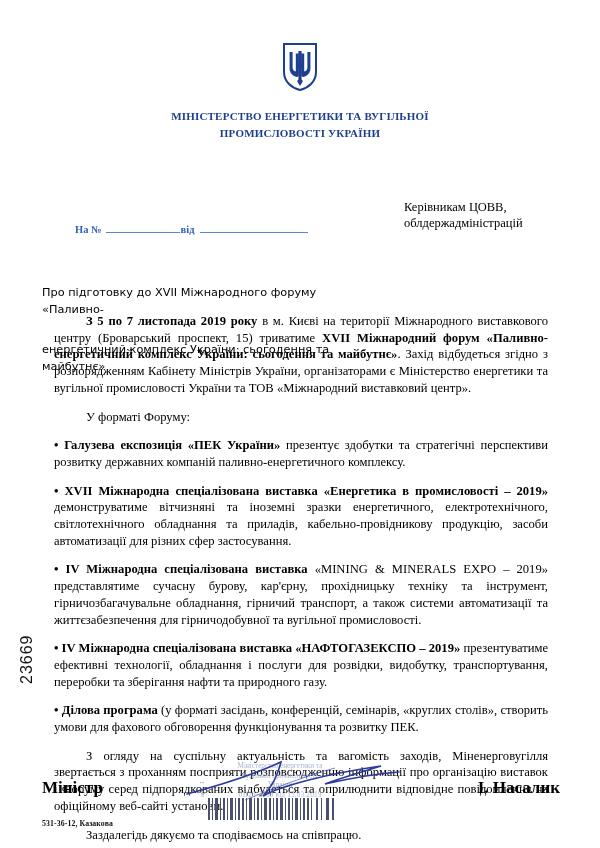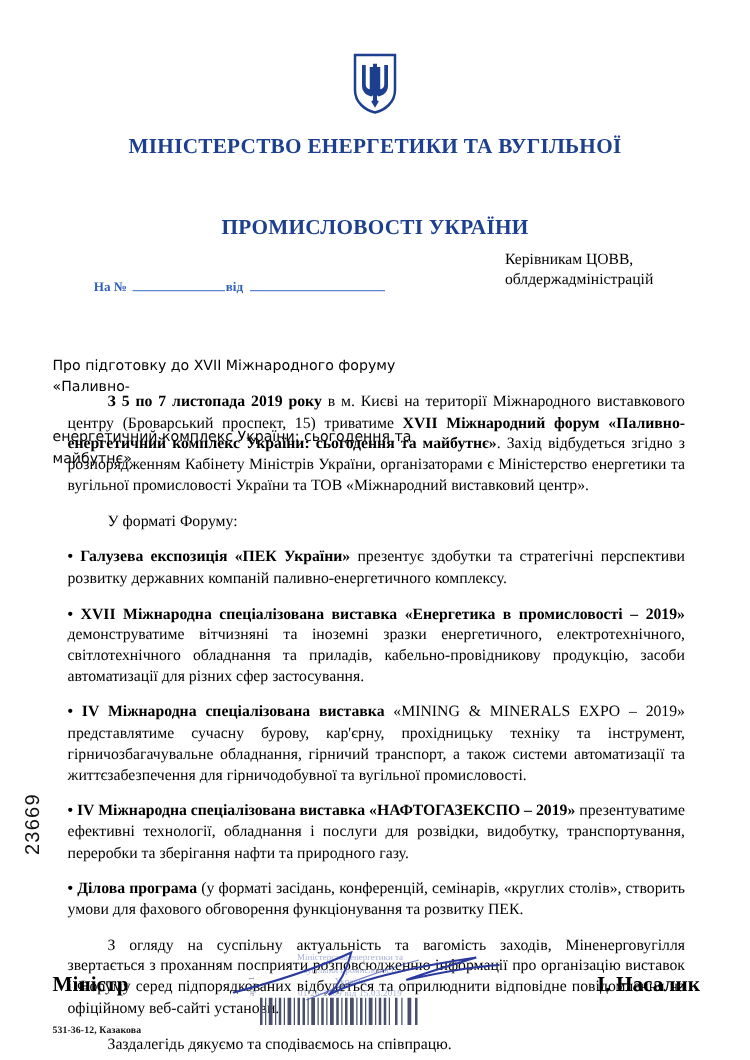--- a/index.html
+++ b/index.html
@@ -42,25 +42,25 @@
   
   .org-title {
     position: absolute;
     top: 108px;
     left: 0;
     width: 600px;
     text-align: center;
     color: #1d3f8f;
     font-family: "Liberation Serif", "DejaVu Serif", serif;
     font-weight: bold;
-    font-size: 17px;
+    font-size: 11px;
     line-height: 17px;
     letter-spacing: 0.2px;
   }
-  .org-title .line2 { display: block; margin-top: 48px; }
+  .org-title .line2 { display: block; }
 
   .contacts {
     position: absolute;
     top: 159px;
     left: 0;
     width: 600px;
     text-align: center;
     color: #1d3f8f;
     font-size: 9.3px;
     line-height: 13px;

